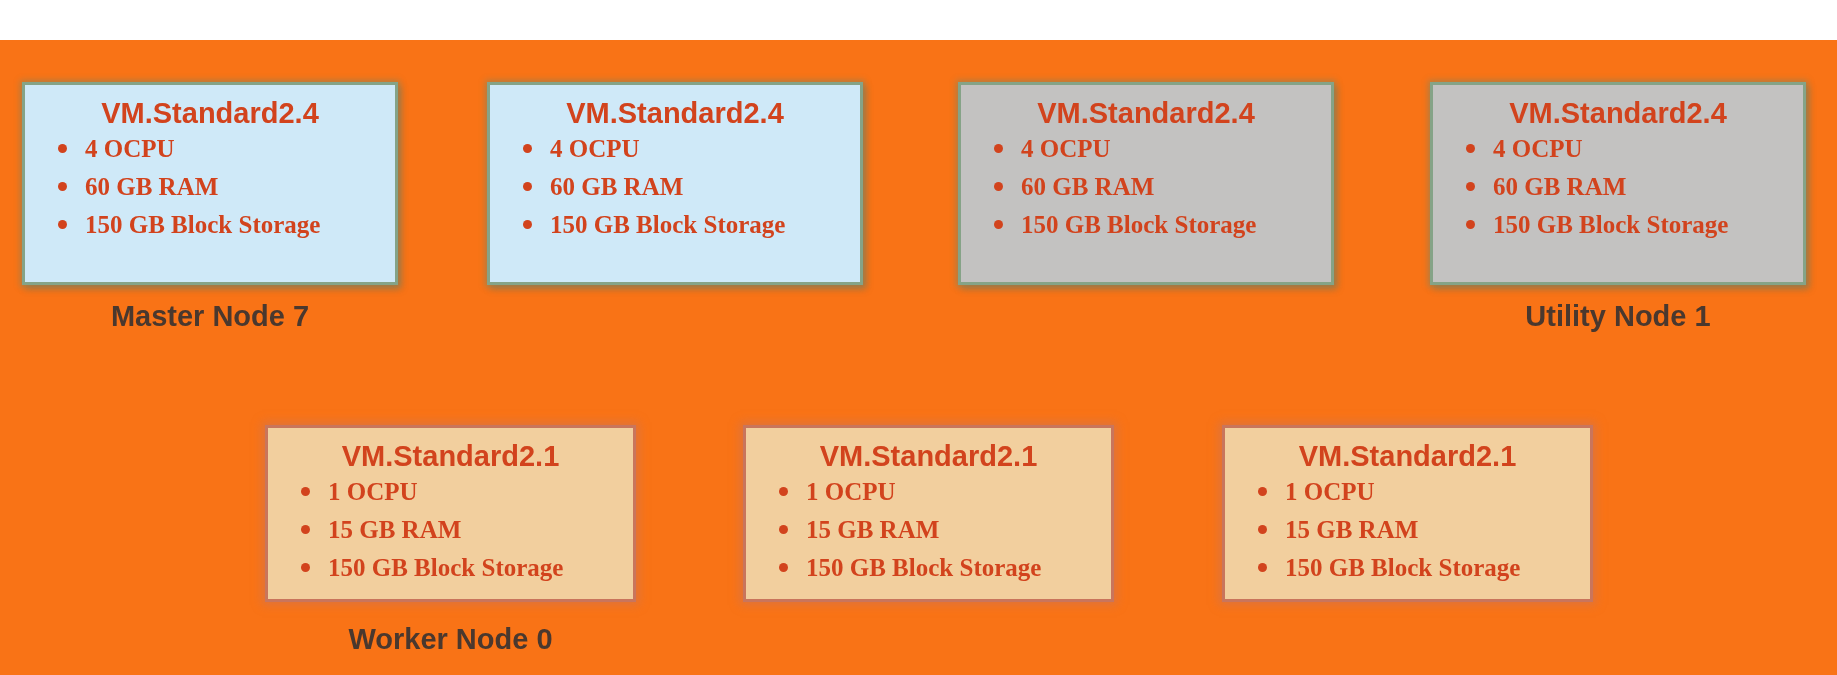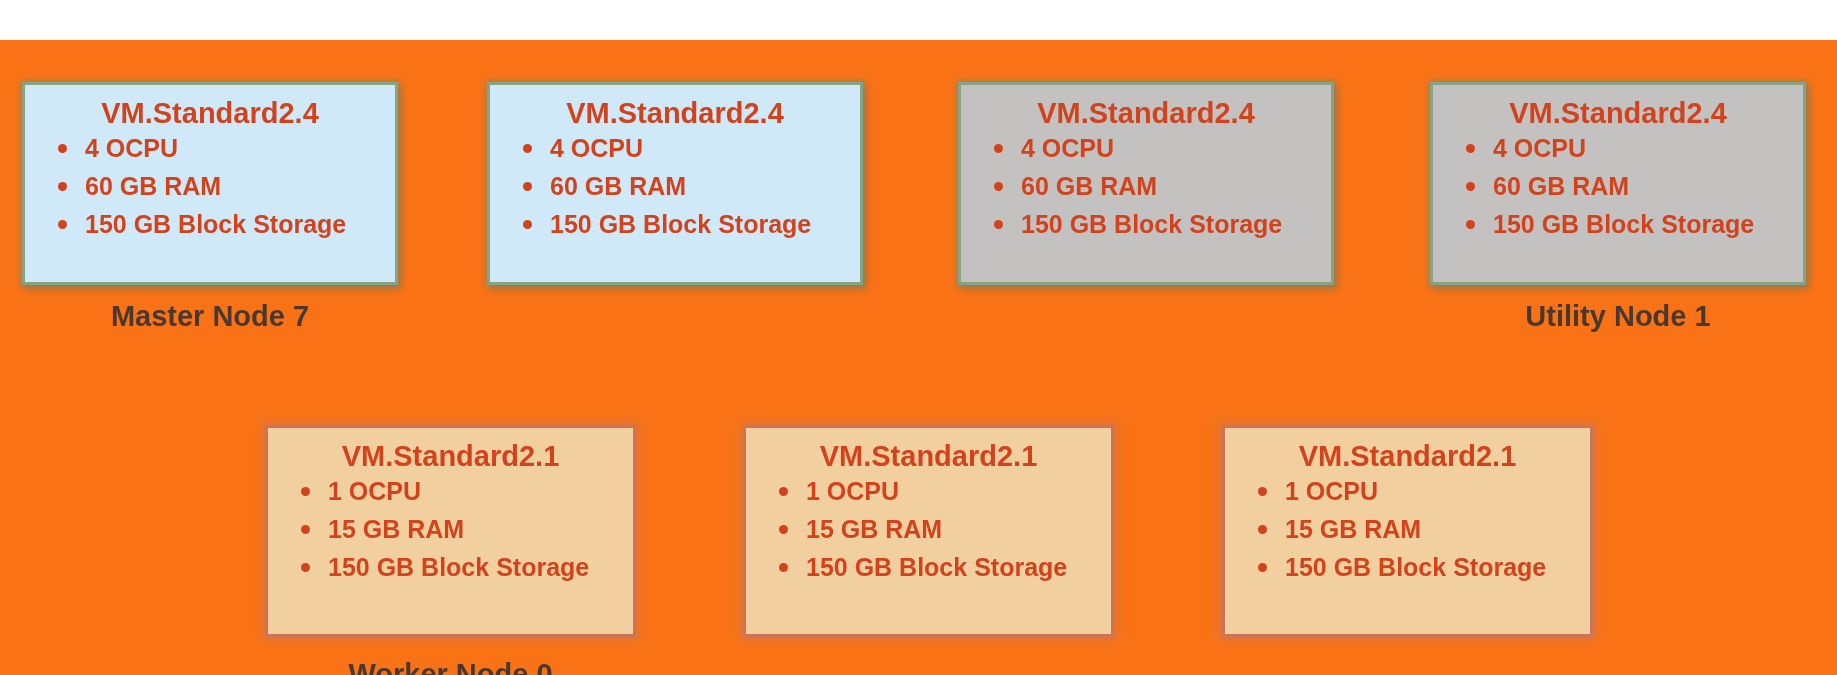--- a/index.html
+++ b/index.html
@@ -15,21 +15,21 @@
   
   .n4{left:265px; top:385px;width:371px;}
   .n5{left:743px; top:385px;width:371px;}
   .n6{left:1222px;top:385px;width:371px;}
 
   .card{
     box-sizing:border-box;
     height:203px;
     padding:11px 10px 10px 10px;
   }
-  .row2 .card{height:212px;}
+  .row2 .card{height:177px;}
 
   .master .card{
     background:var(--master-fill,#cfe9f8);
     border:3px solid var(--green-border,#85a387);
     box-shadow:0 0 6px 2px rgba(110,140,110,0.45), 3px 4px 7px rgba(90,110,90,0.45);
   }
   .utility .card{
     background:var(--utility-fill,#c3c2c1);
     border:3px solid var(--green-border,#85a387);
     box-shadow:0 0 6px 2px rgba(110,140,110,0.45), 3px 4px 7px rgba(90,110,90,0.45);
@@ -45,20 +45,21 @@
     font-size:29px;
     font-weight:bold;
     text-align:center;
     line-height:1.05;
     margin:2px 0 8px 0;
   }
   ul.specs{
     list-style:none;
     margin:0;
     padding:0 0 0 50px;
+    font-family:Liberation Serif, serif;
   }
   ul.specs li{
     position:relative;
     color:var(--accent-red,#d2431d);
     font-size:25px;
     font-weight:bold;
     line-height:1.0;
     margin:0 0 13px 0;
     white-space:nowrap;
   }

